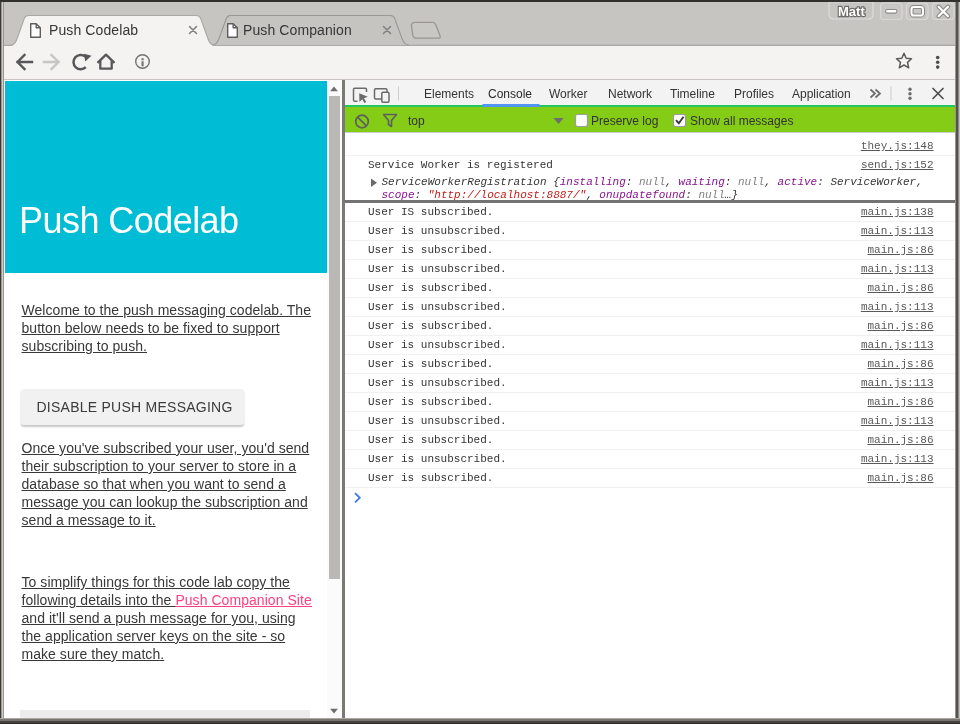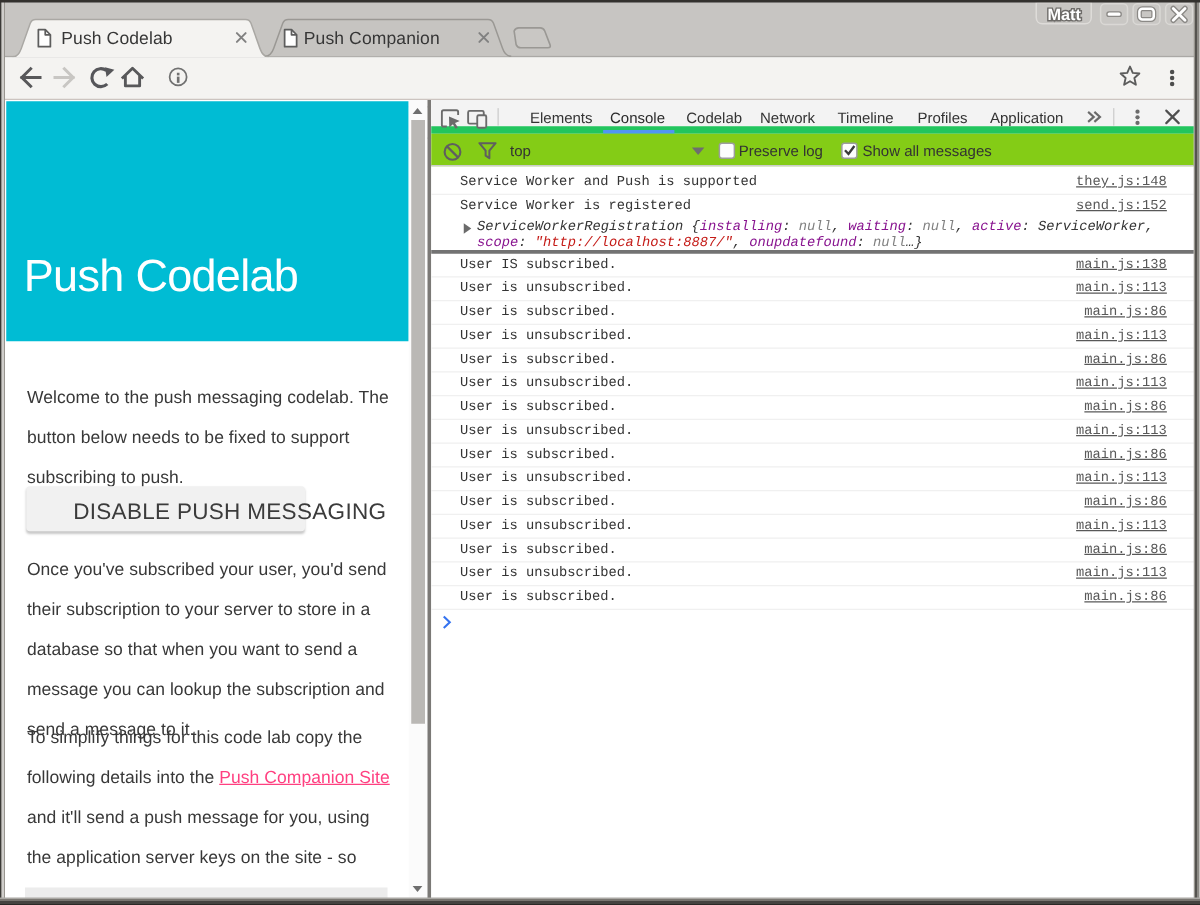--- a/index.html
+++ b/index.html
@@ -15,36 +15,36 @@
   #topchrome{left:0;top:0;width:960px;height:46px;}
   
   #nav{left:2px;top:46px;width:956px;height:34px;background:#f4f3f1;border-bottom:1px solid #ccc4c0;box-sizing:border-box;}
   #omni{position:absolute;left:123px;top:2.5px;width:712px;height:26px;background:#fff;border:1px solid #c4c4c4;border-radius:4px;box-sizing:border-box;margin-top:36px;}
   #omni .url{position:absolute;left:27px;top:3.5px;font-size:15px;color:#2b2b2b;letter-spacing:0;}
   #omni .url .grey{color:#80807e;}
   
   #page{left:4px;top:80px;width:323px;height:639px;background:#fff;overflow:hidden;}
   #teal{position:absolute;left:1px;top:1px;width:321.5px;height:192px;background:#00bcd4;}
   #teal h1{position:absolute;left:14px;top:120px;margin:0;font-size:36px;line-height:40px;font-weight:normal;color:#fff;letter-spacing:-0.55px;}
-  .para{position:absolute;left:17.5px;font-size:14px;line-height:32px;color:#383838;white-space:nowrap;letter-spacing:0.05px;}
+  .para{position:absolute;left:17.5px;font-size:14px;line-height:18px;color:#383838;white-space:nowrap;letter-spacing:0.05px;text-decoration:underline;}
   #p1{top:220.5px;}
   #p2{top:359px;}
   #p3{top:493px;}
   #p3 a{color:#ff4081;text-decoration:underline;}
   #btn{position:absolute;left:16.5px;top:309px;width:223px;height:36px;background:#f1f1f1;border-radius:3px;box-shadow:0 2px 2px rgba(0,0,0,0.22);}
-  #btn span{position:absolute;left:16px;top:10px;font-size:18px;color:#3b3b3b;letter-spacing:0.25px;white-space:nowrap;margin-left:22px;}
+  #btn span{position:absolute;left:16px;top:10px;font-size:14px;color:#3b3b3b;letter-spacing:0.25px;white-space:nowrap;}
   #codeblock{position:absolute;left:16px;top:630px;width:290px;height:9px;background:#ececec;}
   
   #sbar{left:327px;top:80px;width:15px;height:639px;background:#fbfbfb;}
   #sbar .thumb{position:absolute;left:2px;top:15.5px;width:10.5px;height:483px;background:#bab8b5;}
   
   #divider{left:342px;top:80px;width:2.5px;height:639px;background:#7b7976;}
   
   #dt{left:344.5px;top:80px;width:610.5px;height:639px;background:#fff;}
-  #dtbar1{position:absolute;left:0;top:0;width:100%;height:27px;background:#f3f3f3;border-bottom:6px solid #22c55e;box-sizing:border-box;}
+  #dtbar1{position:absolute;left:0;top:0;width:100%;height:27px;background:#f3f3f3;border-bottom:2px solid #22c55e;box-sizing:border-box;}
   .dttab{position:absolute;top:7px;font-size:12px;color:#333;}
   #dtbar2{position:absolute;left:0;top:27px;width:100%;height:26px;background:#84cc16;border-bottom:1px solid #ccc;box-sizing:border-box;}
   #console{position:absolute;left:0;top:57px;width:100%;font-family:"Liberation Mono",monospace;font-size:11px;color:#343434;}
   .crow{position:relative;height:18px;border-bottom:1px solid #f0f0f0;}
   .crow .msg,.objrow .msg{position:absolute;left:23.5px;top:3px;white-space:nowrap;}
   .crow .lnk,.objrow .lnk{position:absolute;right:21.5px;top:3px;color:#585858;text-decoration:underline;white-space:nowrap;}
   .objrow{position:relative;height:44px;border-bottom:3px solid #737373;}
   .objrow .pre{position:absolute;left:37px;top:20px;width:545px;font-style:italic;line-height:13px;white-space:normal;word-break:break-all;}
   .prop{color:#88138f;}
   .nul{color:#808080;}
@@ -184,21 +184,21 @@
         <circle cx="565" cy="13.8" r="1.7" fill="#6b6b6b"></circle>
         <circle cx="565" cy="18.3" r="1.7" fill="#6b6b6b"></circle>
 
         <g stroke="#4f4f4f" stroke-width="1.7" stroke-linecap="round">
           <path d="M 588 8.5 L 598 18.5 M 598 8.5 L 588 18.5"></path>
         </g>
         <rect x="137.5" y="24" width="57" height="3" fill="#5195f2"></rect>
       </svg>
       <span class="dttab" style="left:79.5px">Elements</span>
       <span class="dttab" style="left:143.5px;color:#2a2a2a">Console</span>
-      <span class="dttab" style="left:204.5px">Codelab</span>
+      <span class="dttab" style="left:204.5px">Worker</span>
       <span class="dttab" style="left:263.5px">Network</span>
       <span class="dttab" style="left:325.5px">Timeline</span>
       <span class="dttab" style="left:389.5px">Profiles</span>
       <span class="dttab" style="left:447.5px">Application</span>
     </div>
     <div id="dtbar2">
       <svg width="610" height="25" viewBox="0 0 610 25" style="position:absolute;left:0;top:0">
 
         <g stroke="#5f5f5f" stroke-width="1.7" fill="none" transform="translate(0,1)">
           <circle cx="17" cy="13.5" r="6.3"></circle>
@@ -213,21 +213,20 @@
 
         <rect x="328.5" y="7.5" width="12" height="12" rx="2" fill="#fdfdfd" stroke="#9d9d9d" stroke-width="1.2"></rect>
         <path d="M 331 13.2 L 333.8 16.2 L 338.5 9.8" fill="none" stroke="#3a3a3a" stroke-width="1.9"></path>
       </svg>
       <span class="dttab" style="left:63.5px;top:7px">top</span>
       <span class="dttab" style="left:246.5px;top:7px">Preserve log</span>
       <span class="dttab" style="left:345.5px;top:7px">Show all messages</span>
     </div>
     <div id="console">
       <div class="crow">
-          <span class="msg">Service Worker and Push is supported</span>
           <span class="lnk">they.js:148</span>
         </div>
       <div class="objrow">
           <span class="msg" style="top:3px">Service Worker is registered</span>
           <span class="lnk" style="top:3px">send.js:152</span>
           <svg width="8" height="10" style="position:absolute;left:25px;top:22px">
             <path d="M 1 0.5 L 7 4.7 L 1 8.9 Z" fill="#6b6b6b"></path>
           </svg>
           <span class="pre">ServiceWorkerRegistration {<span class="prop">installing</span>: <span class="nul">null</span>, <span class="prop">waiting</span>: <span class="nul">null</span>, <span class="prop">active</span>: ServiceWorker,<br><span class="prop">scope</span>: <span class="str">"http://localhost:8887/"</span>, <span class="prop">onupdatefound</span>: <span class="nul">null</span>…}</span>
         </div>

